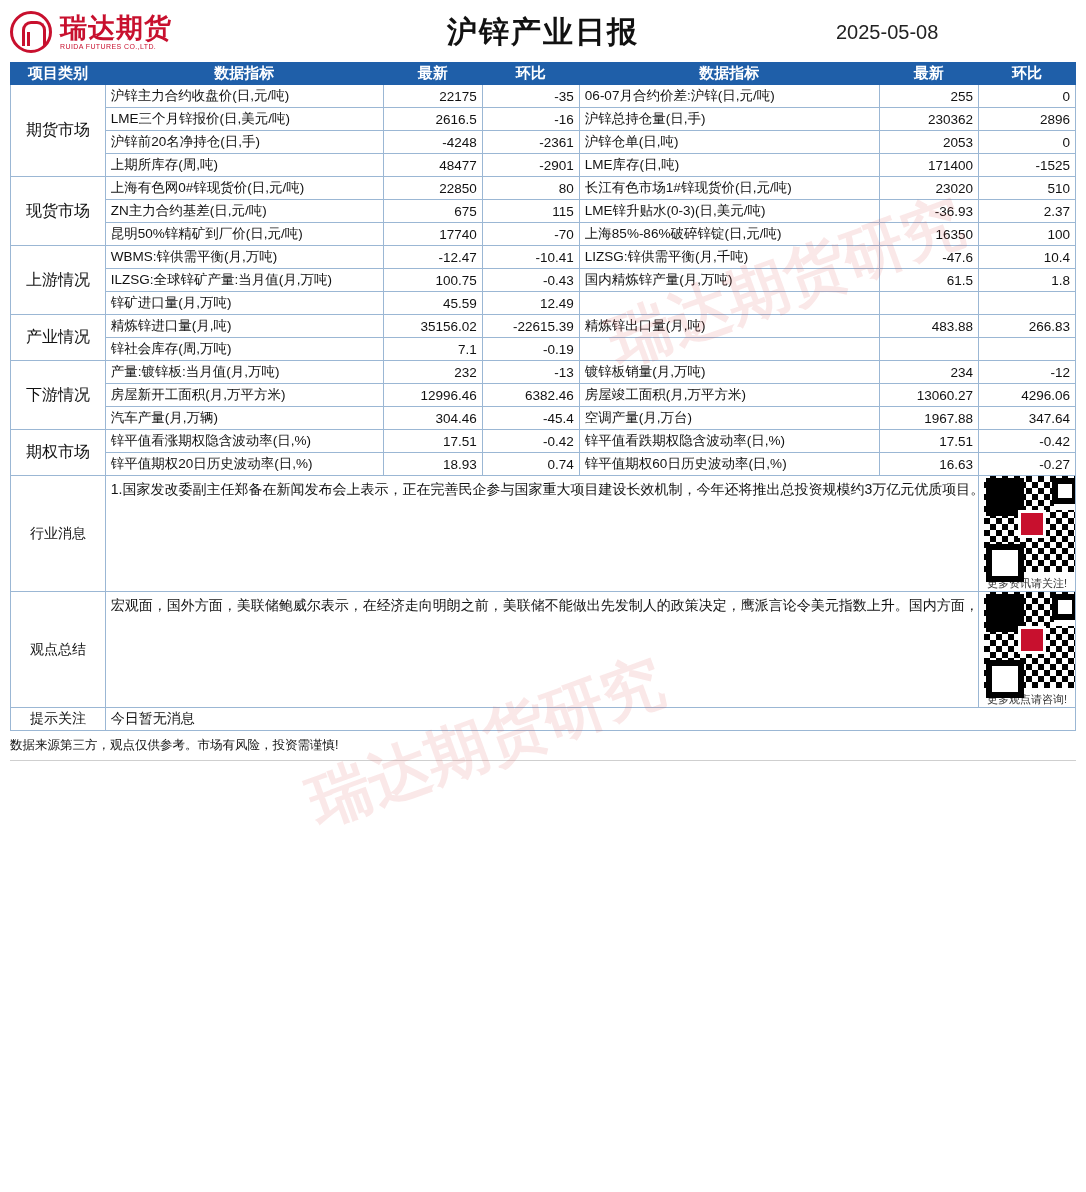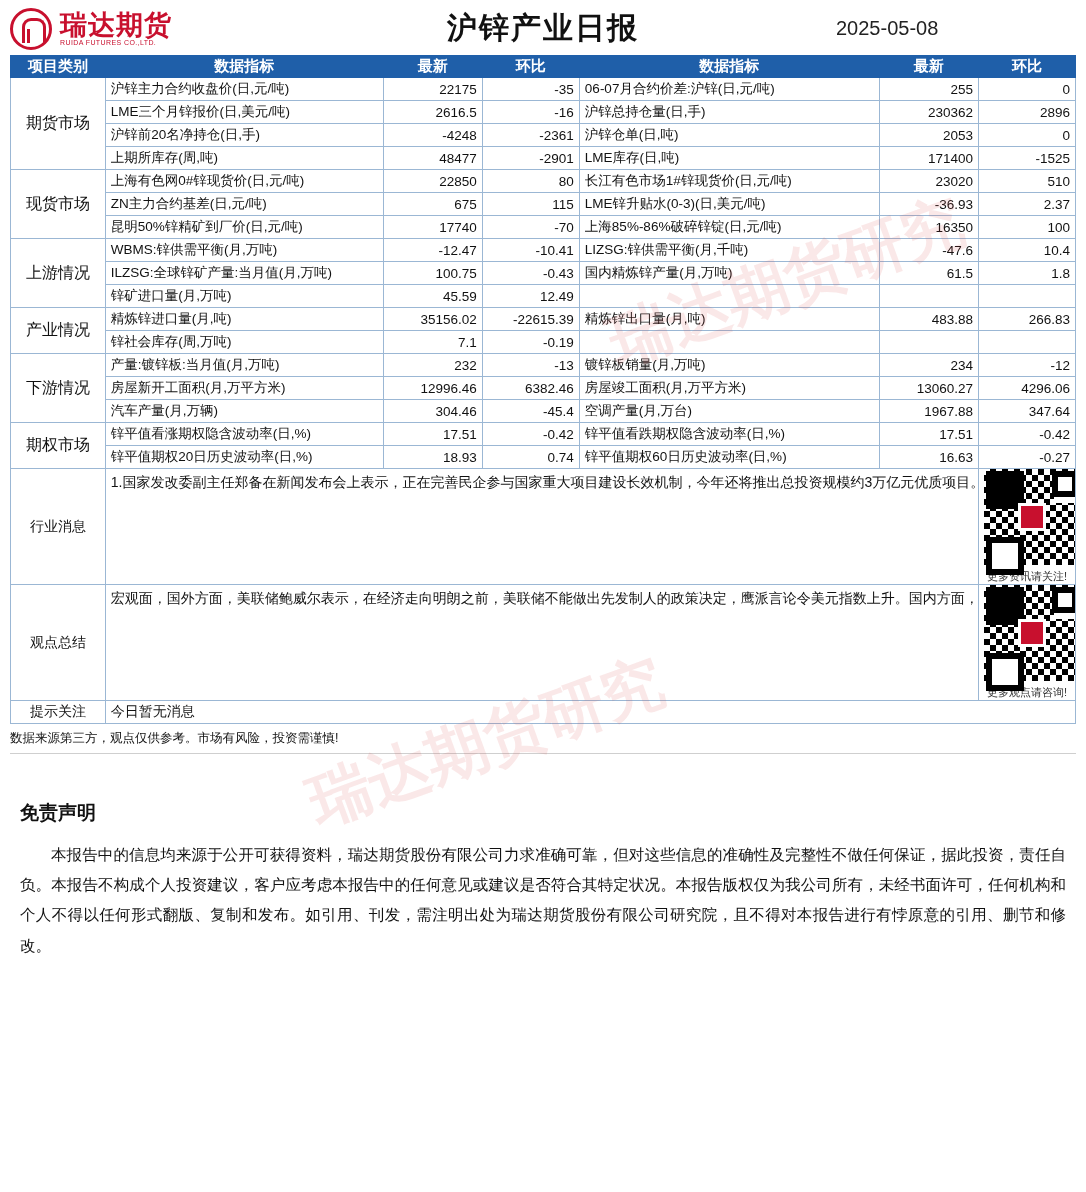--- a/index.html
+++ b/index.html
@@ -12,21 +12,21 @@
     width: 1086px;
     min-height: 1192px;
     position: relative;
     background: #fff;
   }
   
   .header {
     display: flex;
     align-items: center;
     padding: 8px 10px 6px 10px;
-    height: 55px;
+    height: 62px;
   }
   .logo-wrap {
     display: flex;
     align-items: center;
     width: 240px;
     flex: 0 0 240px;
   }
   .logo-mark {
     width: 42px; height: 42px;
     border-radius: 50%;
@@ -437,18 +437,14 @@
         <tr>
           <td class="tip-label">提示关注</td>
           <td class="tip-body" colspan="6">今日暂无消息</td>
         </tr>
       </tbody>
   </table>
 
   <div class="source-note">数据来源第三方，观点仅供参考。市场有风险，投资需谨慎!</div>
 
 
-  <div class="disclaimer">
-    <h2>免责声明</h2>
-    <p>本报告中的信息均来源于公开可获得资料，瑞达期货股份有限公司力求准确可靠，但对这些信息的准确性及完整性不做任何保证，据此投资，责任自负。本报告不构成个人投资建议，客户应考虑本报告中的任何意见或建议是否符合其特定状况。本报告版权仅为我公司所有，未经书面许可，任何机构和个人不得以任何形式翻版、复制和发布。如引用、刊发，需注明出处为瑞达期货股份有限公司研究院，且不得对本报告进行有悖原意的引用、删节和修改。</p>
-  </div>
 
 </div>
 
 </body></html>

